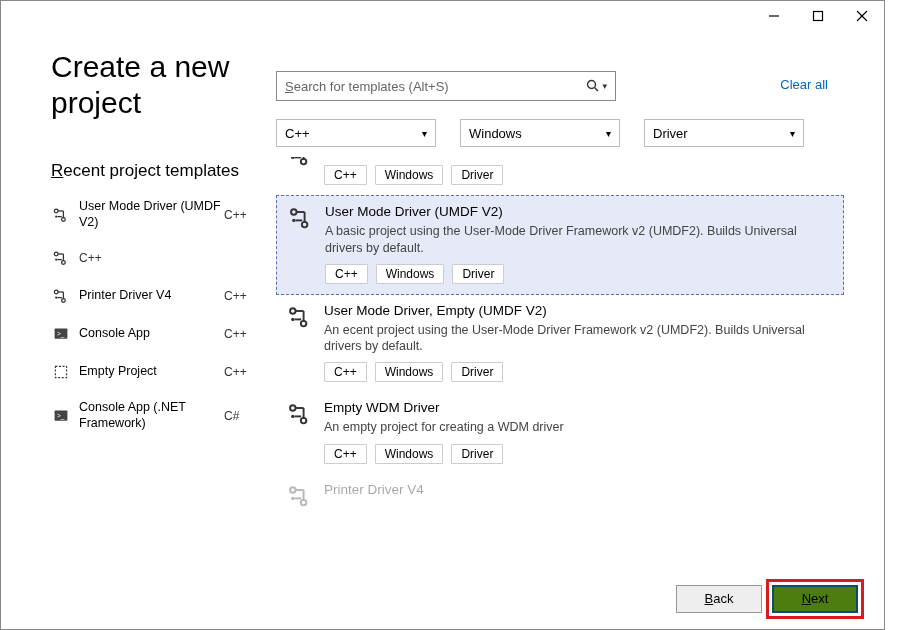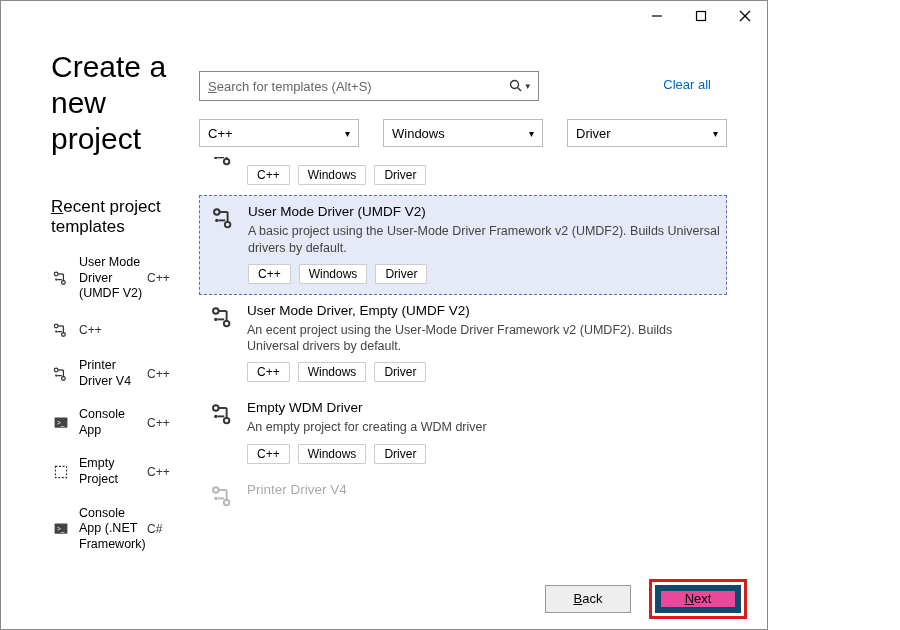--- a/index.html
+++ b/index.html
@@ -1,17 +1,17 @@
 <!DOCTYPE html>
 <html><head>
 <meta charset="utf-8">
 <style>
   * { box-sizing: border-box; font-family: "Segoe UI", Arial, sans-serif; }
   body { margin: 0; background: #fff; }
-  .window { width: 768px; height: 630px; border: 1px solid #888; position: relative; overflow: hidden; }
+  .window { width: 885px; height: 630px; border: 1px solid #888; position: relative; overflow: hidden; }
   .titlebar { height: 30px; display: flex; justify-content: flex-end; align-items: flex-start; padding-top:4px; }
   .win-btn { width: 44px; height: 22px; display:flex; align-items:center; justify-content:center; font-size:14px; cursor:pointer; }
   .content { display: flex; padding: 10px 40px 0 50px; height: 548px; }
   .left { width: 225px; padding-right: 20px; }
   .title { font-size: 30px; font-weight: 400; line-height: 1.2; margin: 8px 0 40px 0; }
   .recent-hdr { font-size: 17px; font-weight: 400; margin-bottom: 18px; }
   .recent-hdr span.u { text-decoration: underline; }
   .recent-item { display: flex; align-items: center; margin-bottom: 18px; cursor:pointer; }
   .recent-icon { width: 20px; height: 20px; margin-right: 8px; flex-shrink:0; display:flex; align-items:center; justify-content:center; }
   .recent-label { font-size: 12.5px; flex: 1; line-height: 1.25; }
@@ -32,23 +32,23 @@
   .result { display:flex; padding: 8px 6px 10px 6px; }
   .result.cut-top { padding-top:0; margin-top:-16px; }
   .result.cut-bot { opacity:0.35; }
   .result.selected { background: #e6e9f8; border: 1px dashed #5a6fb0; }
   .ricon { width: 36px; display:flex; justify-content:center; padding-top:2px; }
   .rbody { flex:1; padding-left:6px; }
   .rtitle { font-size: 13.5px; margin-bottom: 4px; }
   .rdesc  { font-size: 12.5px; color: #444; margin-bottom: 8px; line-height:1.3; }
   .rtags { display:flex; gap:8px; }
   .rtag { border: 1px solid #ccc; background:#fff; font-size:12px; padding: 2px 9px; border-radius:1px; }
-  .footer { position:absolute; bottom:0; left:8px; right:0; height:61px; display:flex; justify-content:flex-end; align-items:center; padding-right:20px; gap:18px; }
+  .footer { position:absolute; bottom:0; left:8px; right:0; height:61px; display:flex; justify-content:flex-end; align-items:center; padding-right:20px; gap:4px; }
   .btn { width: 86px; height: 28px; border:1px solid #999; background:#eee; font-size:13px; display:flex; align-items:center; justify-content:center; cursor:pointer; }
-  .btn.primary { background:#ec4899; border:6px solid #0c4a6e; }
+  .btn.primary { background:#4d7c0f; border:2px solid #0c4a6e; }
   .highlight-next { border:3px solid #d81b1b; padding:3px; }
   .u { text-decoration: underline; }
   svg { display:block; }
 </style>
 </head>
 <body>
 
 <div class="window">
 
   <div class="titlebar">

